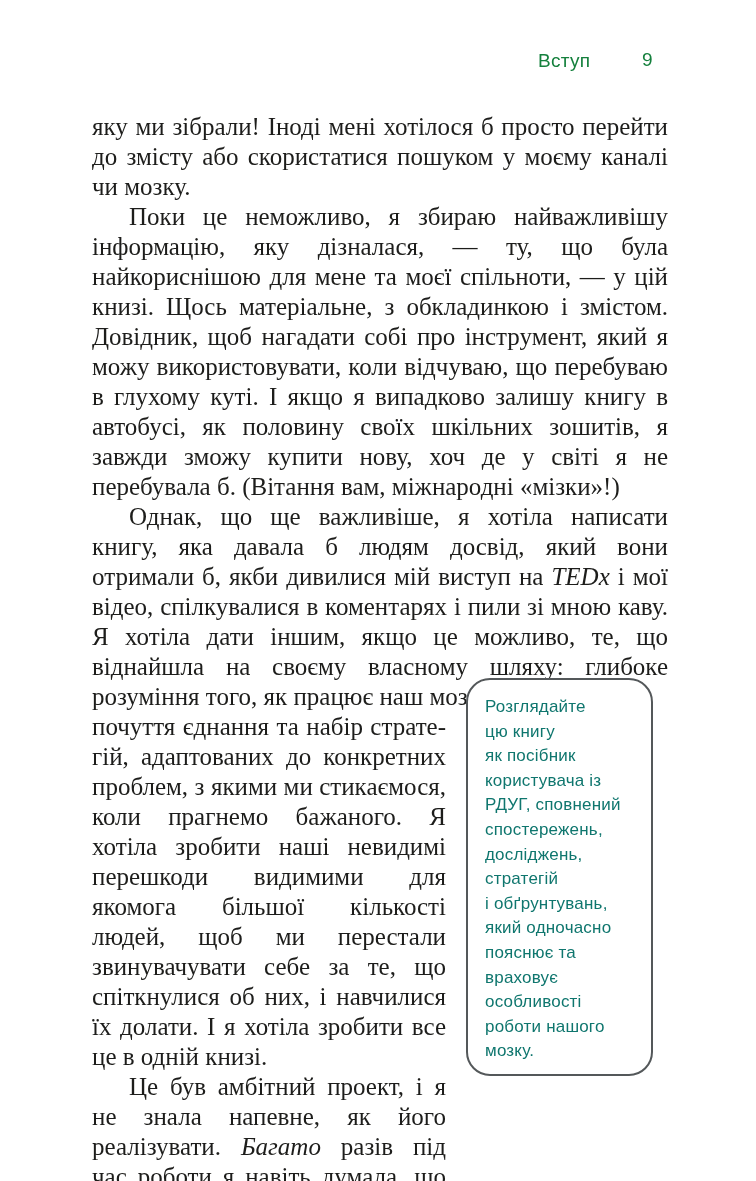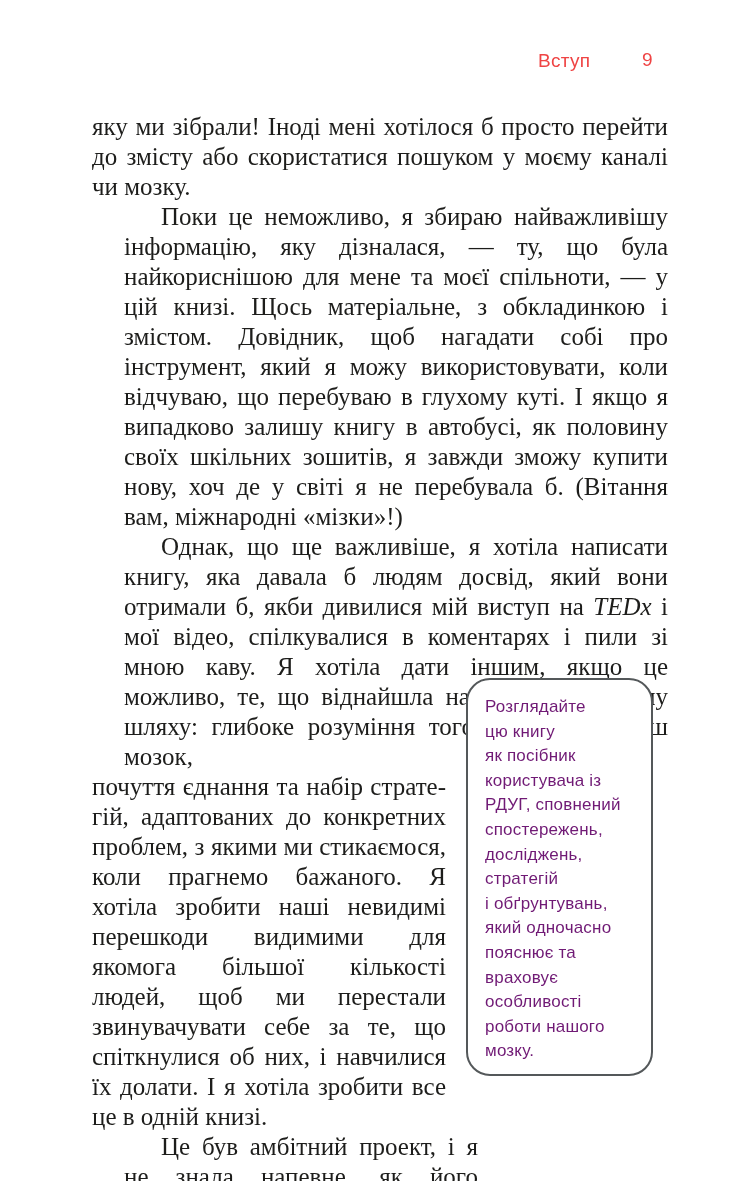--- a/index.html
+++ b/index.html
@@ -17,21 +17,21 @@
     overflow: hidden;
   }
   .running-head {
     position: absolute;
     top: 48px;
     left: 0;
     width: 668px;
     height: 26px;
     font-family: "Liberation Sans", sans-serif;
     font-size: 19px;
-    color: #ef4444;
+    color: #15803d;
   }
   .chapter-title {
     position: absolute;
     left: 538px;
     top: 2px;
     letter-spacing: 0.3px;
   }
   .page-number {
     position: absolute;
     left: 642px;
@@ -45,21 +45,20 @@
     font-size: 25px;
     line-height: 30px;
     text-align: justify;
     hyphens: manual;
   }
   .body-text p {
     margin: 0;
   }
   .body-text p.indent {
     text-indent: 37px;
-    margin-left: 32px;
   }
   .body-text p.narrow {
     width: 354px;
   }
   .body-text em {
   }
   .callout {
     position: absolute;
     left: 466px;
     top: 678px;
@@ -70,21 +69,21 @@
     border-radius: 24px;
     padding: 15px 12px 0 17px;
     background: #ffffff;
   }
   .callout p {
     margin: 0;
     font-family: "Liberation Sans", sans-serif;
     font-size: 17px;
     line-height: 24.6px;
     letter-spacing: 0.2px;
-    color: #701a75;
+    color: #0f766e;
     white-space: pre-line;
   }
 </style>
 </head>
 <body>
 
 <div class="page">
 
   <div class="running-head">
     <span class="chapter-title">Вступ</span>

